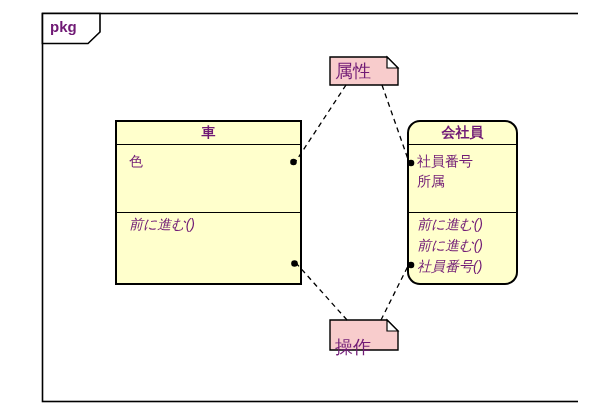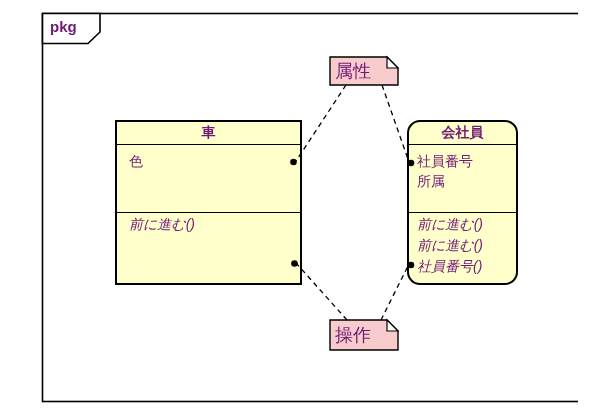--- a/index.html
+++ b/index.html
@@ -35,21 +35,21 @@
     font-size: 15px; font-weight: bold; line-height: 20px;
   }
 
   .note-label {
     position: absolute;
     width: 54px; height: 24px;
     font-size: 18px; line-height: 24px;
     padding-left: 3px;
   }
   #note-attr-label { left: 302px; top: 59px; }
-  #note-op-label   { left: 302px; top: 323px; }
+  #note-op-label   { left: 302px; top: 335px; }
 
   .class-box {
     position: absolute;
     top: 120px;
     height: 165px;
     background: var(--class-fill, #FFFFCC);
     border: 2px solid #000;
   }
   #class-car      { left: 85px;  width: 187px; }
   #class-employee { left: 377px; width: 111px; border-radius: 13px; }

